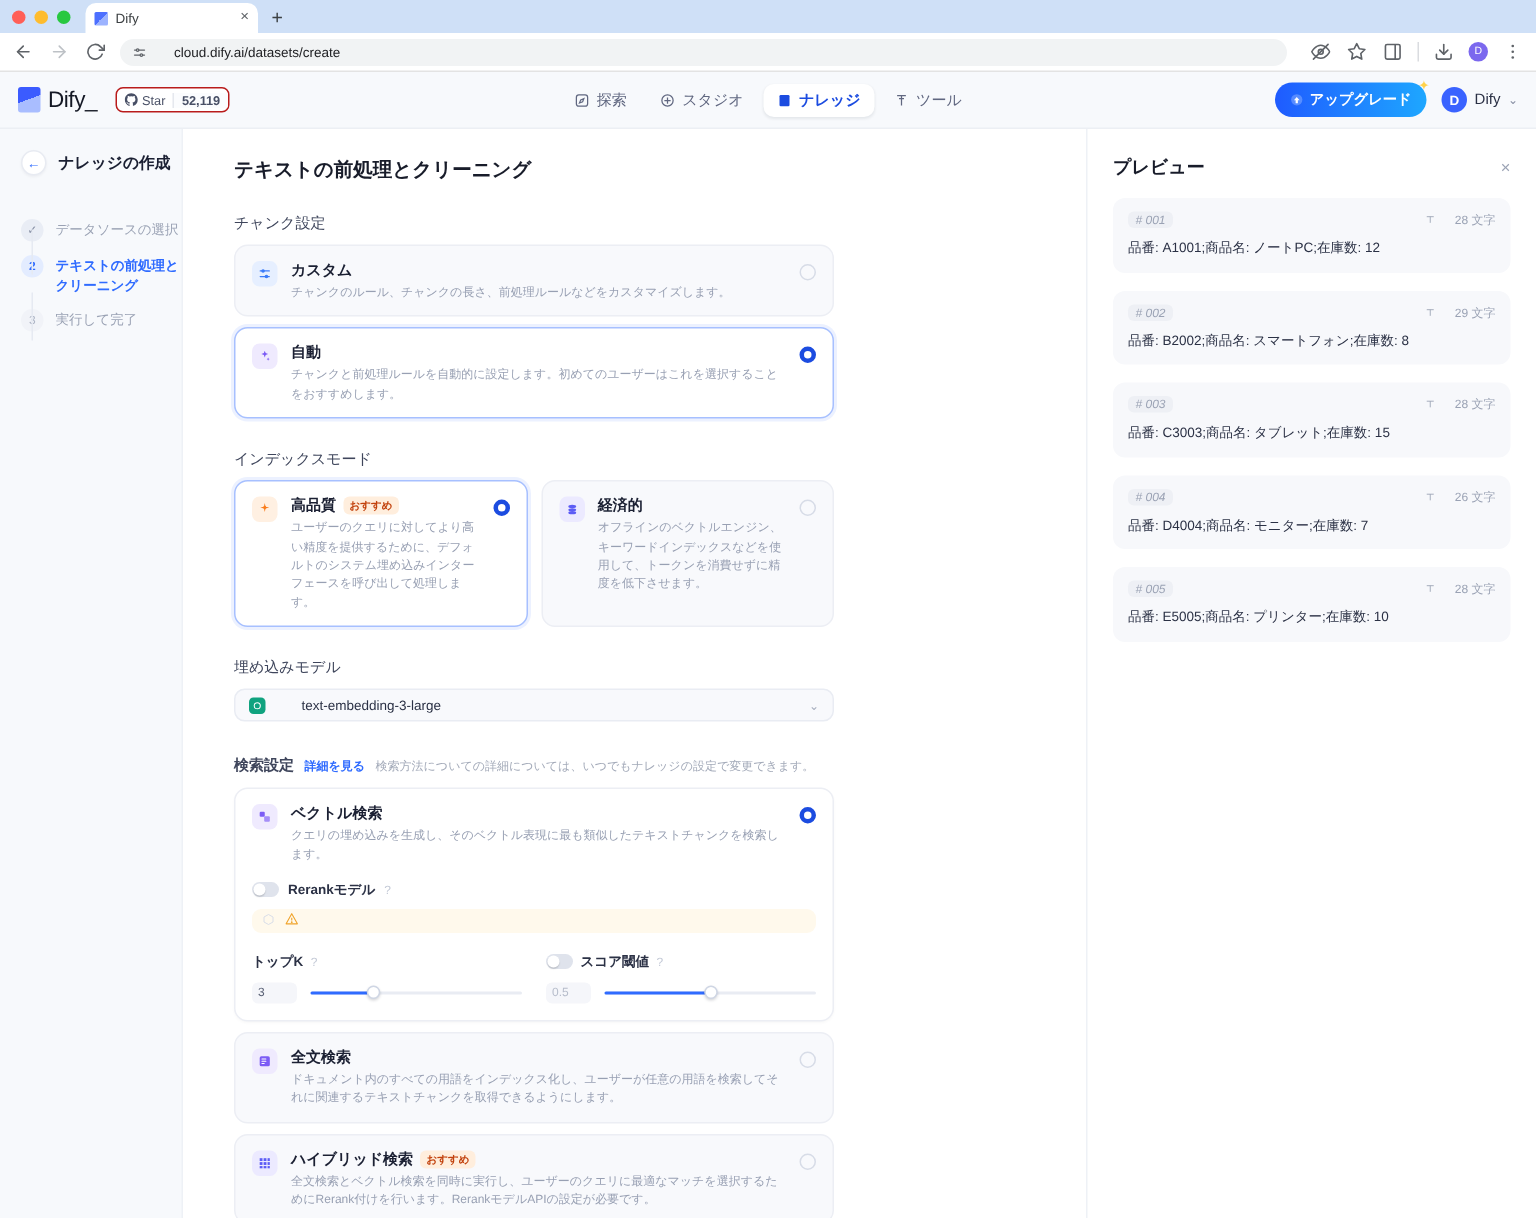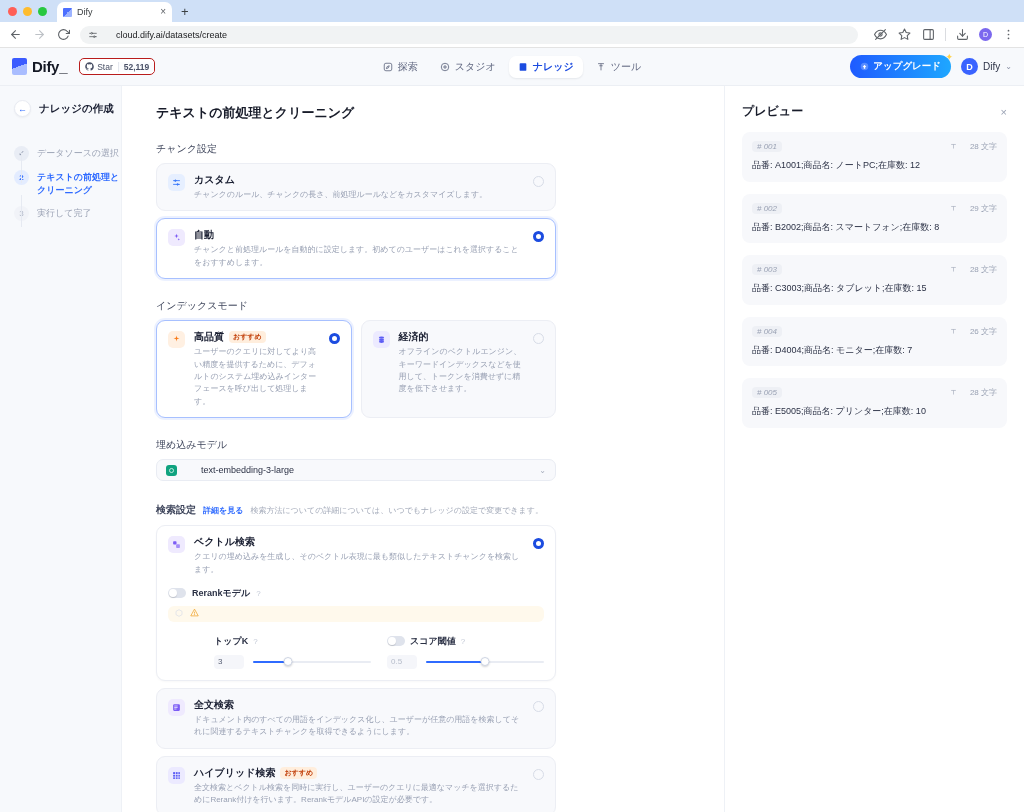--- a/index.html
+++ b/index.html
@@ -74,21 +74,21 @@
     border-bottom: 1px solid #eceff4;
     display: flex; align-items: center;
     padding: 0 12px;
     position: relative;
   }
   #brand { display: flex; align-items: center; gap: 5px; }
   #brand-mark {
     width: 15px; height: 17px; border-radius: 2px;
     background: linear-gradient(160deg, #3b5bff 0%, #3b5bff 48%, #a9bdff 48%);
   }
-  #brand-text { font-size: 15px; font-weight: 700; color: #141824; letter-spacing: -0.3px; }
+  #brand-text { font-size: 15px; font-weight: 400; color: #141824; letter-spacing: -0.3px; }
   #star-chip {
     display: flex; align-items: center; margin-left: 12px;
     border: 1px solid #b91c1c; border-radius: 5px;
     background: #fff; height: 17px; overflow: hidden;
   }
   #star-chip .part { display: flex; align-items: center; gap: 3px; padding: 0 5px; font-size: 8.5px; color: #495066; }
   #star-chip .count { border-left: 1px solid #e5e8ee; background: #fbfcfe; font-weight: 700; }
   #main-nav {
     position: absolute; left: 0; right: 0;
     display: flex; justify-content: center; align-items: center; gap: 4px;
@@ -250,21 +250,21 @@
   .help-i { font-size: 8px; color: #c3c9d6; }
   #rerank-warn {
     margin-top: 6px; height: 16px; border-radius: 6px;
     background: #fff9ec;
     display: flex; align-items: center; gap: 7px;
     padding: 0 7px;
   }
   .warn-cube { font-size: 8px; color: #d8dde8; }
   .warn-tri { font-size: 9px; color: #f0a42c; }
 
-  #params-row { display: flex; gap: 16px; margin-top: 13px; margin-left: 46px; }
+  #params-row { display: flex; gap: 16px; margin-top: 13px; }
   .param { flex: 1; }
   .param-head { display: flex; align-items: center; gap: 5px; }
   .param-label { font-size: 9px; font-weight: 700; color: #2b3145; }
   .param-ctrl { display: flex; align-items: center; gap: 9px; margin-top: 7px; }
   .param-val {
     width: 30px; height: 14px; border-radius: 4px;
     background: #f5f6fa; font-size: 8px; color: #5b6276;
     display: flex; align-items: center; padding-left: 4px;
   }
   .param.disabled .param-val { color: #b7bdcb; }

